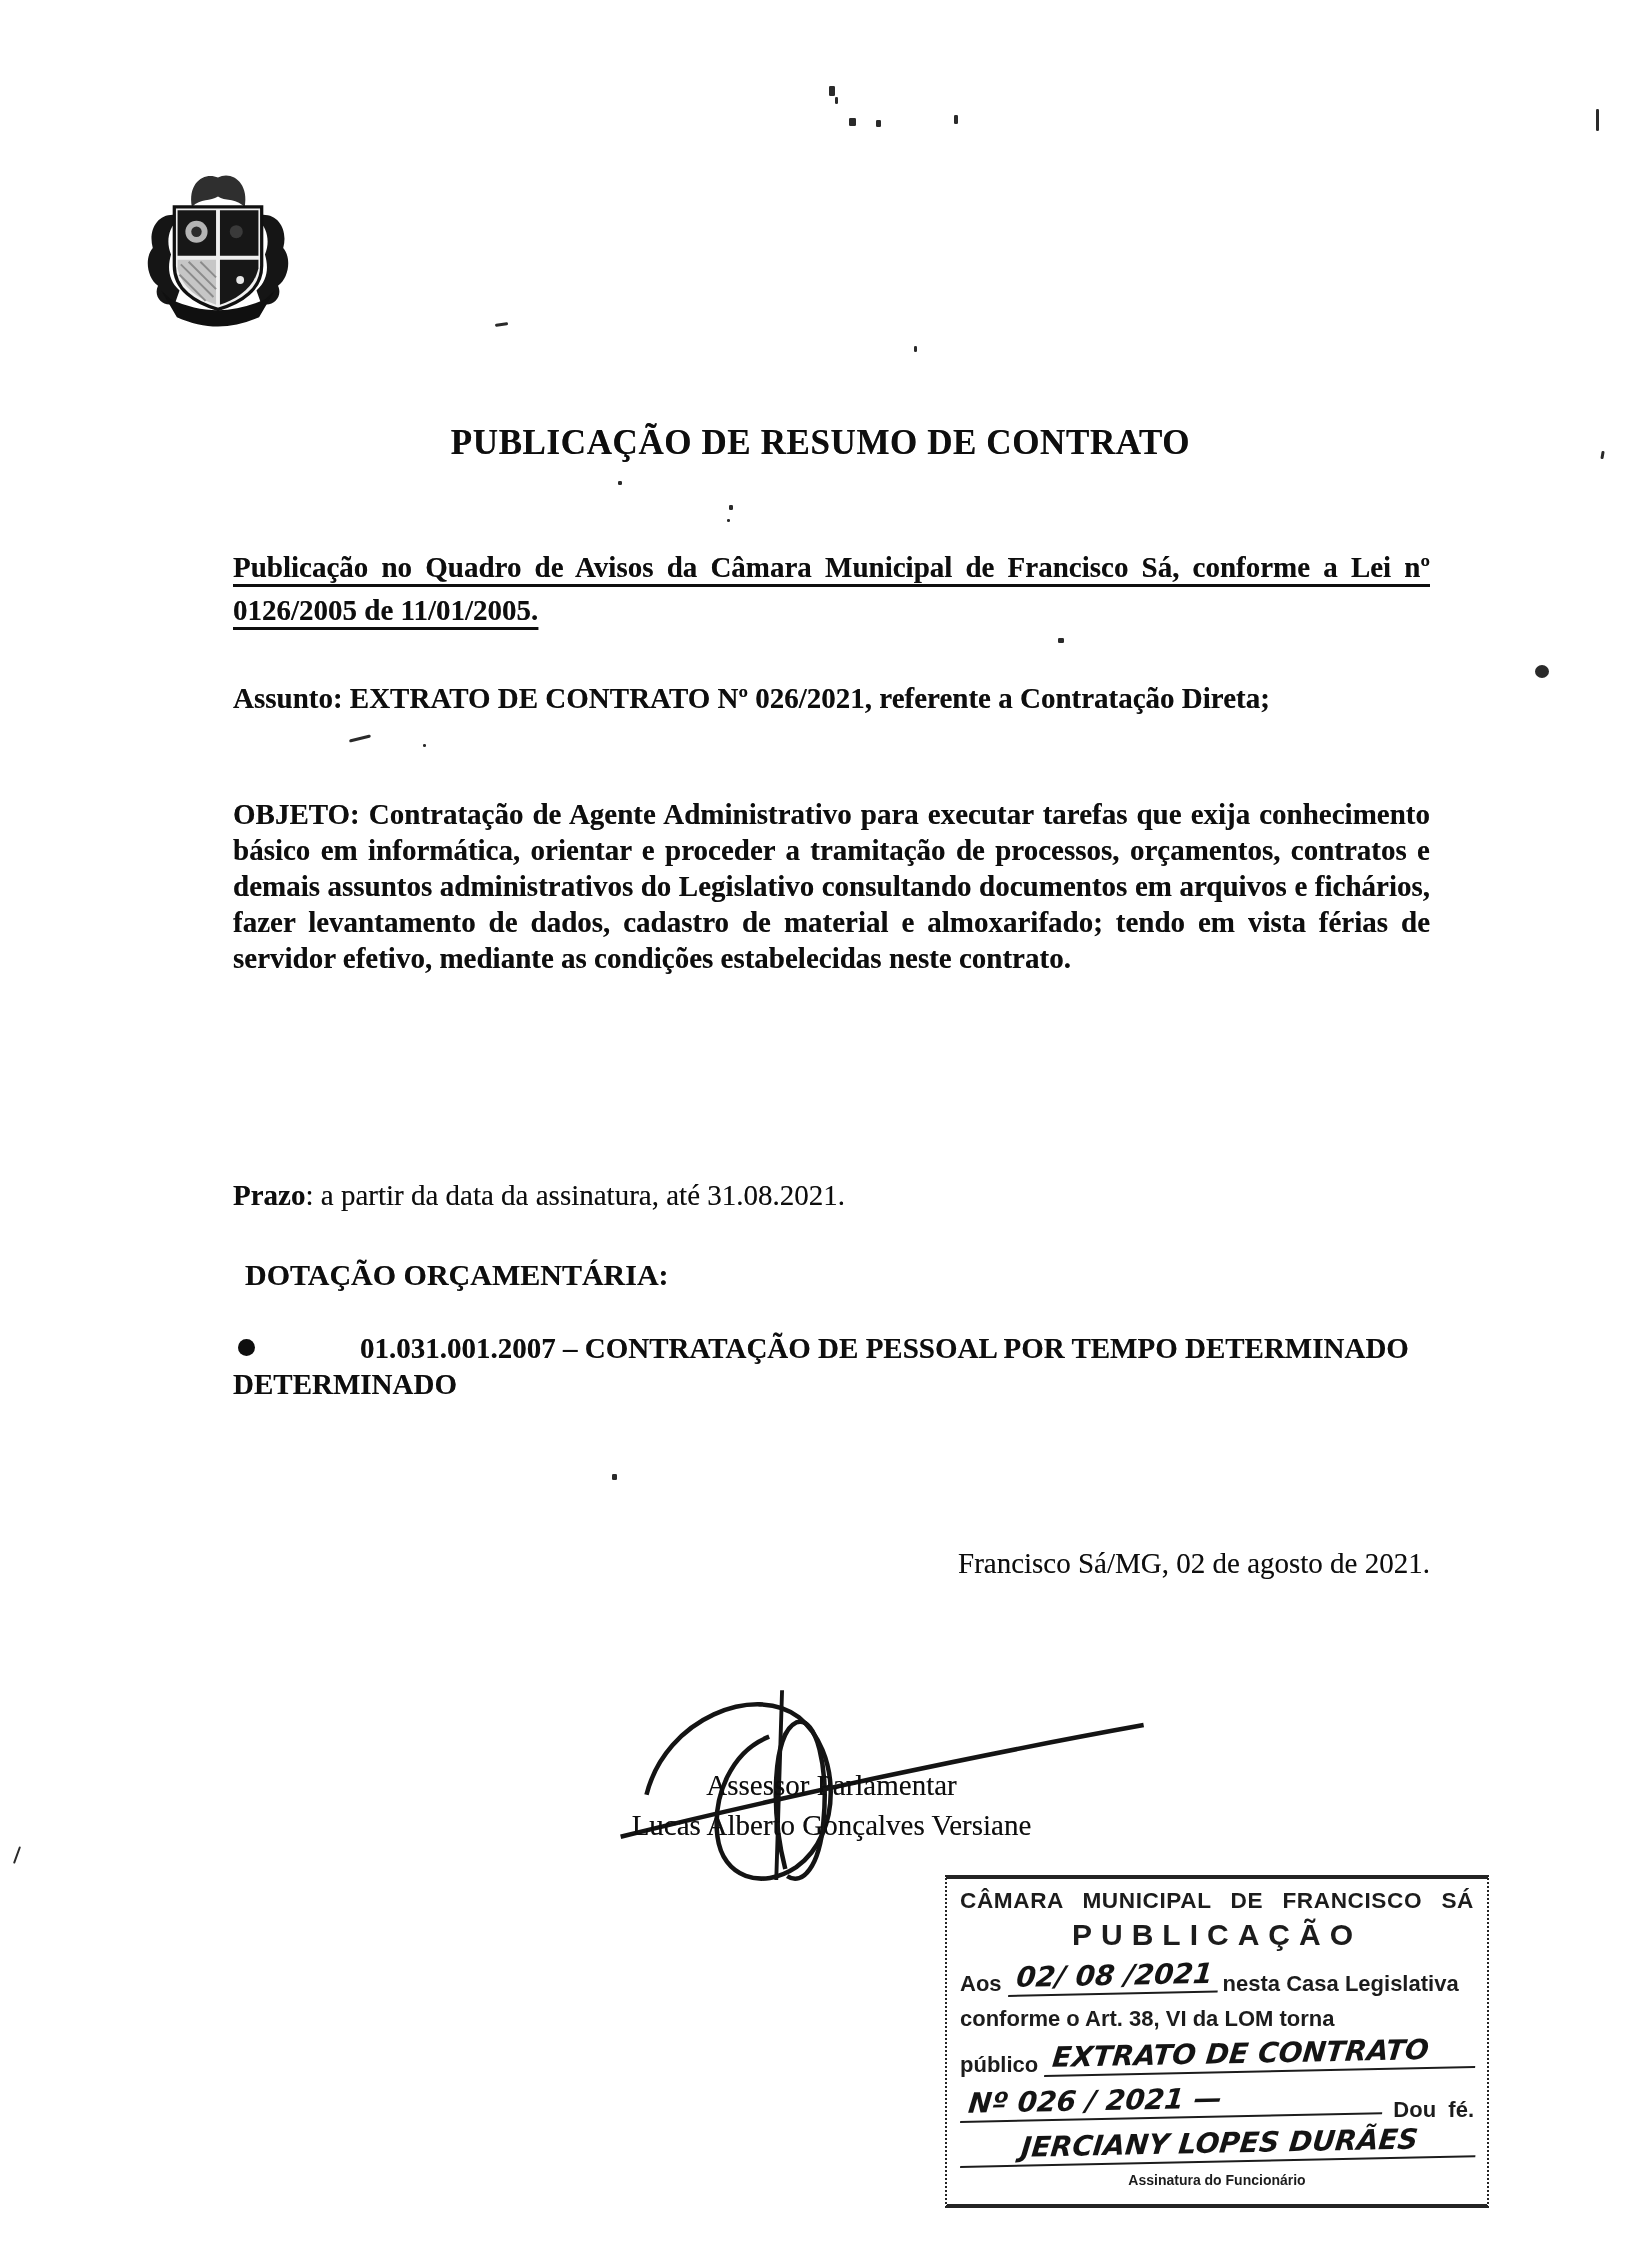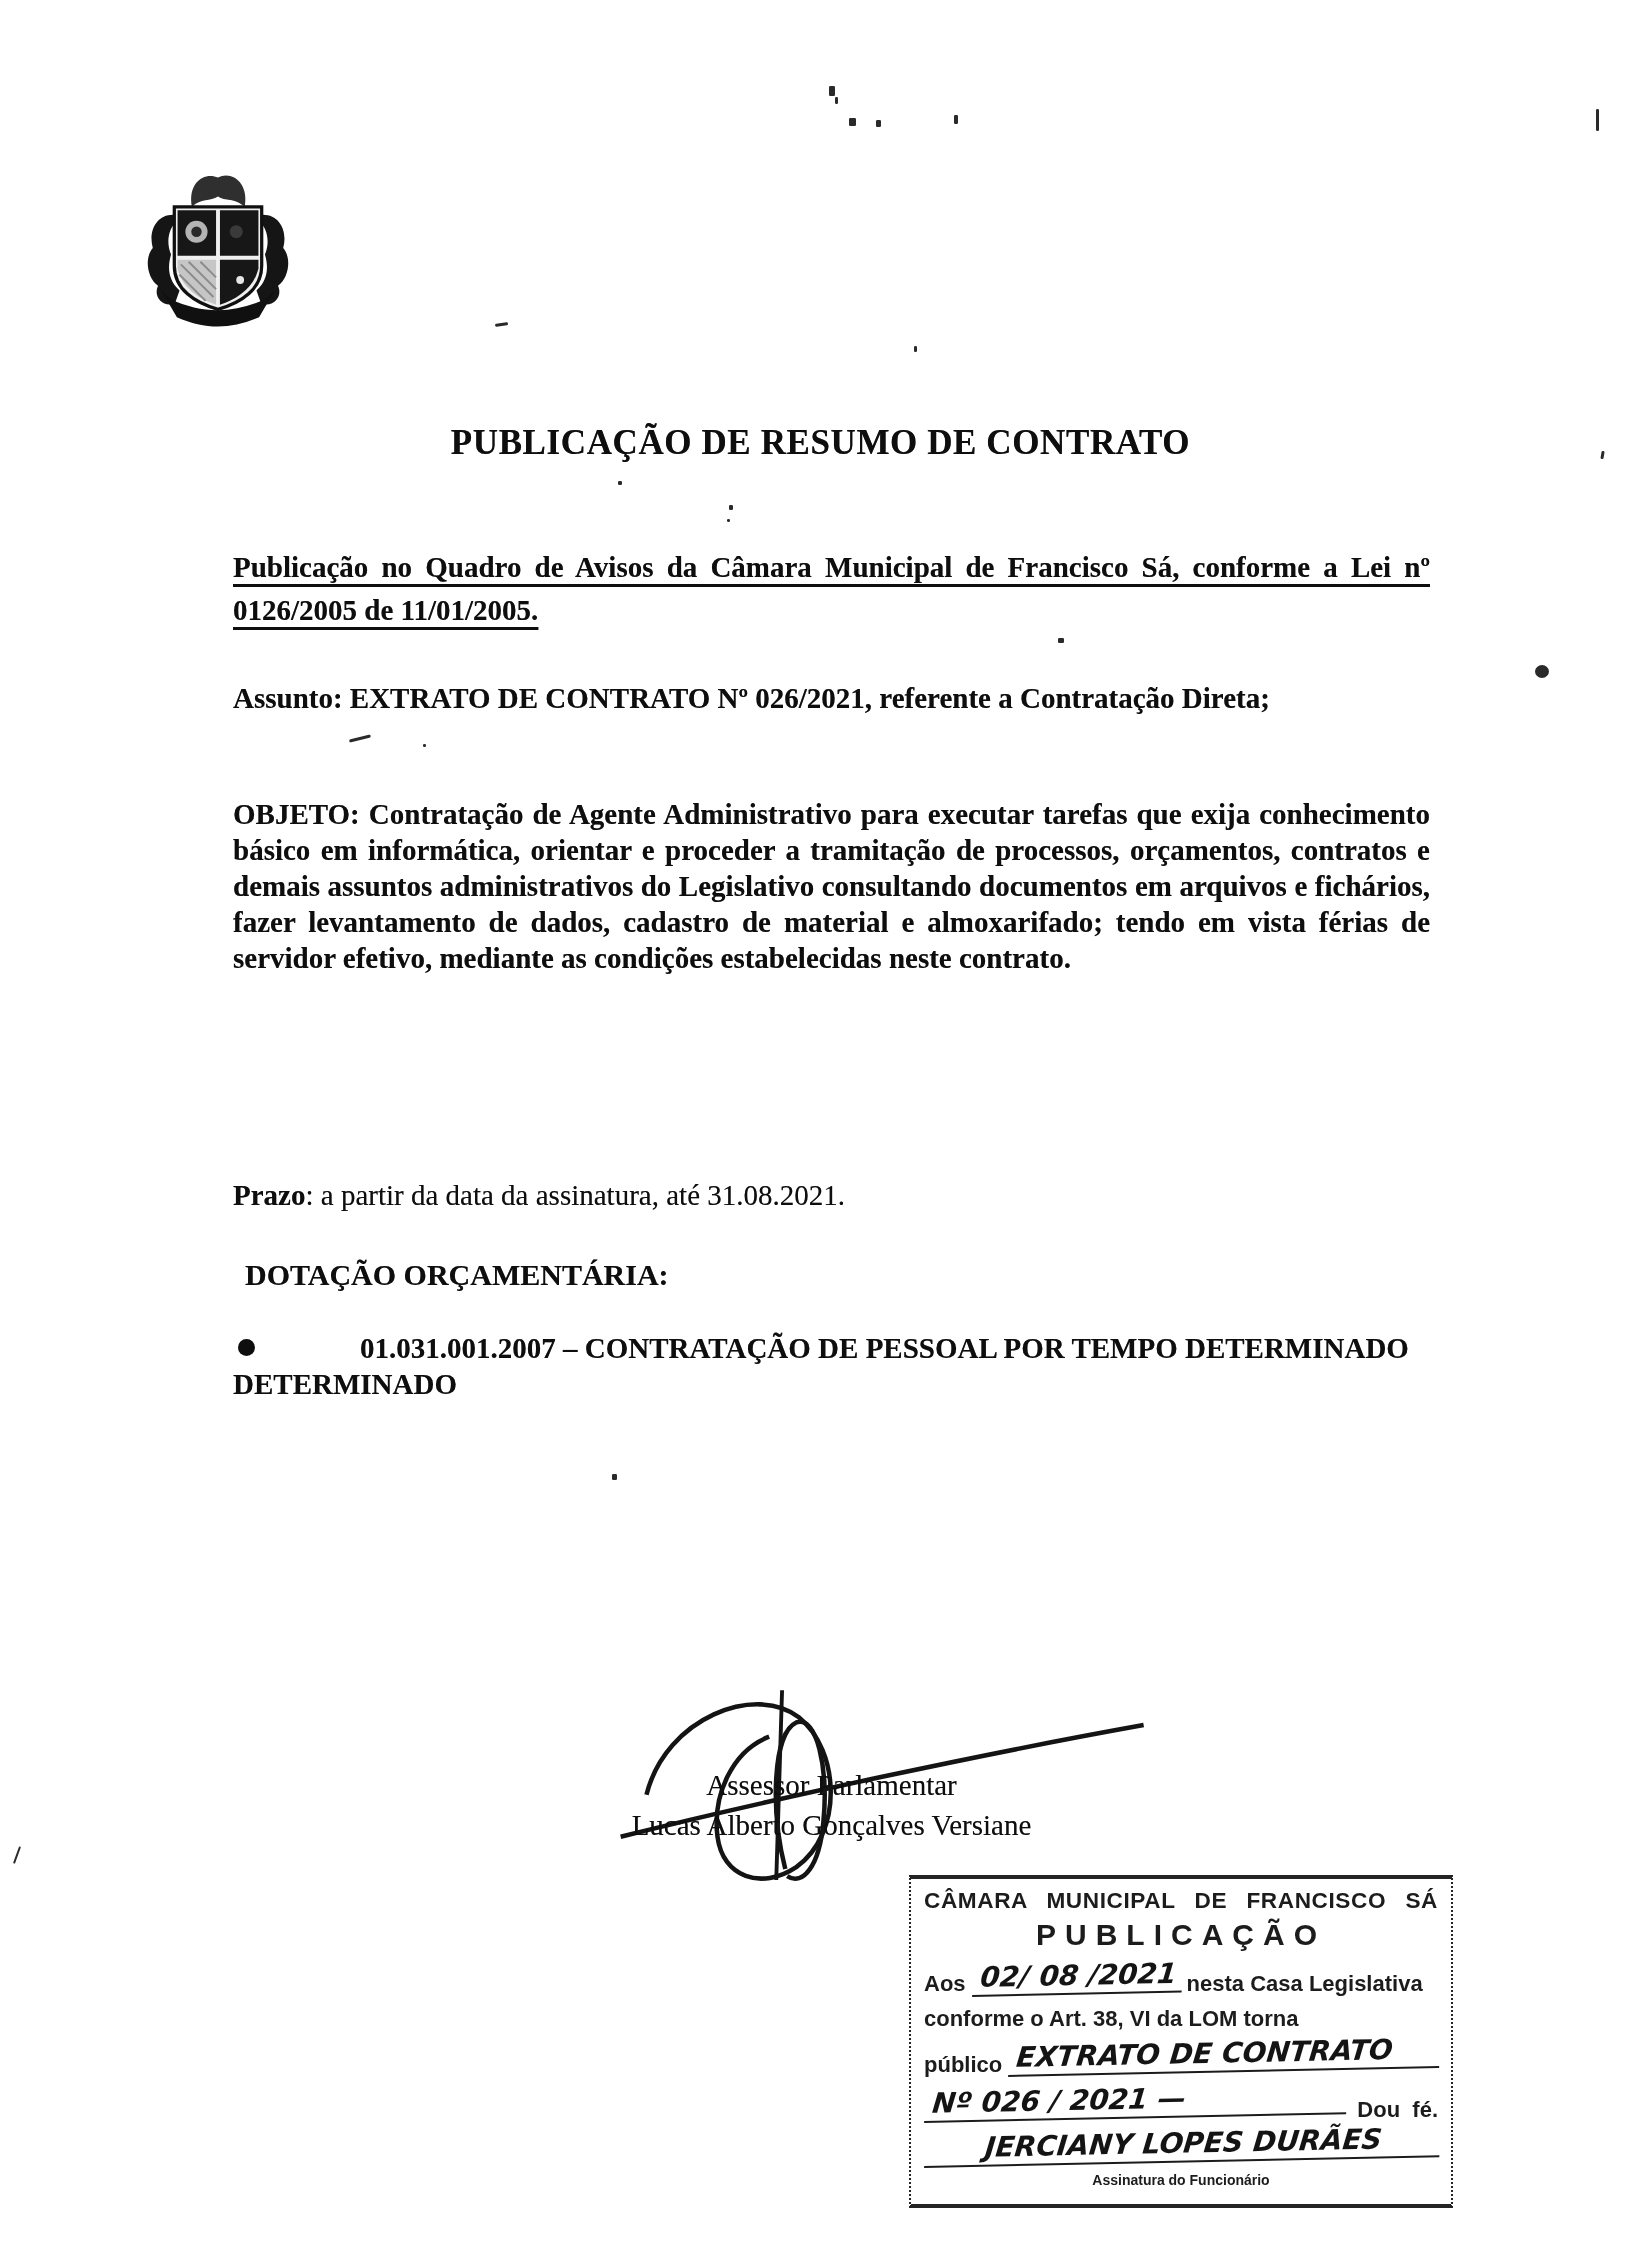--- a/index.html
+++ b/index.html
@@ -37,21 +37,21 @@
   .d-line3{margin-left:0;}
   .justify-last{text-align:justify;text-align-last:justify;}
 
   .dateline{top:1545px;text-align:right;padding-right:15.5px;}
 
   
   .sig-block{top:1765px;text-align:center;line-height:40px;}
   .sig-svg{left:569px;top:1672px;width:594px;height:223px;}
 
   
-  .stamp{left:909px;top:1875px;width:544px;height:333px;box-sizing:border-box;
+  .stamp{left:945px;top:1875px;width:544px;height:333px;box-sizing:border-box;
          border:2.6px solid #242424;border-left-style:dotted;border-right-style:dotted;
          border-top-width:4.5px;border-bottom-width:4.5px;
          padding:6.5px 13px 5.2px 13px;font-family:"Liberation Sans",sans-serif;color:#1c1c1c;}
   .stamp-org{font-size:22.6px;font-weight:bold;text-align:justify;text-align-last:justify;
              letter-spacing:0.6px;margin-top:2.6px;}
   .stamp-title{font-size:30px;font-weight:bold;text-align:center;letter-spacing:9px;margin-top:3.9px;}
   .stamp-row{display:flex;align-items:flex-end;font-size:22px;font-weight:bold;margin-top:9px;}
   .stamp-print{white-space:pre;}
   .grow{flex:1;}
   .hand{font-family:"DejaVu Sans",sans-serif;font-style:italic;font-weight:bold;font-size:28px;
@@ -102,20 +102,21 @@
 
   <div class="abs col serif prazo"><span class="bold">Prazo</span><span>: a partir da data da assinatura, até 31.08.2021.</span></div>
 
   <div class="abs col serif dotacao-h">DOTAÇÃO ORÇAMENTÁRIA:</div>
   <div class="abs col serif dotacao">
     <span class="bullet"></span>
     <div class="d-line1">01.031.001.2007 – CONTRATAÇÃO DE PESSOAL POR TEMPO DETERMINADO</div>
     <div class="d-line3">DETERMINADO</div>
   </div>
 
+  <div class="abs col serif dateline">Francisco Sá/MG, 02 de agosto de 2021.</div>
 
   <svg class="abs sig-svg" viewBox="0 0 920 345" fill="none" stroke="#141414">
     <path d="M330,28 C327,120 324,225 321,322" stroke-width="6"></path>
     <path d="M120,190 C150,70 290,18 356,70 C420,122 425,250 352,302 C298,338 238,318 230,255 C222,192 252,122 310,100" stroke-width="7"></path>
     <path d="M335,305 C312,215 315,95 352,78 C384,66 402,150 394,232 C388,300 362,332 338,316" stroke-width="7"></path>
     <path d="M80,255 C320,195 650,125 890,82" stroke-width="7"></path>
   </svg>
 
   <div class="abs col serif sig-block">
     <div>Assessor Parlamentar</div>

